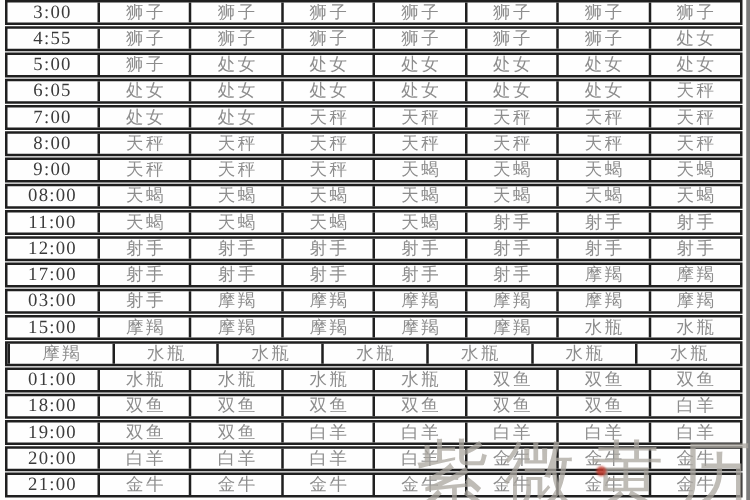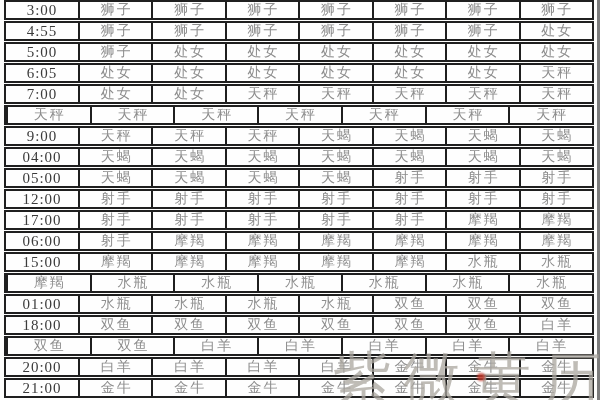--- a/index.html
+++ b/index.html
@@ -89,50 +89,51 @@
         <div class="cell time">7:00</div>
         <div class="cell sign">处女</div>
         <div class="cell sign">处女</div>
         <div class="cell sign">天秤</div>
         <div class="cell sign">天秤</div>
         <div class="cell sign">天秤</div>
         <div class="cell sign">天秤</div>
         <div class="cell sign">天秤</div>
       </div>
       <div class="row">
+        <div class="cell time">8:00</div>
         <div class="cell sign">天秤</div>
         <div class="cell sign">天秤</div>
         <div class="cell sign">天秤</div>
         <div class="cell sign">天秤</div>
         <div class="cell sign">天秤</div>
         <div class="cell sign">天秤</div>
         <div class="cell sign">天秤</div>
       </div>
       <div class="row">
         <div class="cell time">9:00</div>
         <div class="cell sign">天秤</div>
         <div class="cell sign">天秤</div>
         <div class="cell sign">天秤</div>
         <div class="cell sign">天蝎</div>
         <div class="cell sign">天蝎</div>
         <div class="cell sign">天蝎</div>
         <div class="cell sign">天蝎</div>
       </div>
       <div class="row">
-        <div class="cell time">04:00</div>
-        <div class="cell sign">天蝎</div>
-        <div class="cell sign">天蝎</div>
-        <div class="cell sign">天蝎</div>
-        <div class="cell sign">天蝎</div>
-        <div class="cell sign">天蝎</div>
-        <div class="cell sign">天蝎</div>
-        <div class="cell sign">天蝎</div>
-      </div>
-      <div class="row">
-        <div class="cell time">05:00</div>
+        <div class="cell time">08:00</div>
+        <div class="cell sign">天蝎</div>
+        <div class="cell sign">天蝎</div>
+        <div class="cell sign">天蝎</div>
+        <div class="cell sign">天蝎</div>
+        <div class="cell sign">天蝎</div>
+        <div class="cell sign">天蝎</div>
+        <div class="cell sign">天蝎</div>
+      </div>
+      <div class="row">
+        <div class="cell time">11:00</div>
         <div class="cell sign">天蝎</div>
         <div class="cell sign">天蝎</div>
         <div class="cell sign">天蝎</div>
         <div class="cell sign">天蝎</div>
         <div class="cell sign">射手</div>
         <div class="cell sign">射手</div>
         <div class="cell sign">射手</div>
       </div>
       <div class="row">
         <div class="cell time">12:00</div>
@@ -148,21 +149,21 @@
         <div class="cell time">17:00</div>
         <div class="cell sign">射手</div>
         <div class="cell sign">射手</div>
         <div class="cell sign">射手</div>
         <div class="cell sign">射手</div>
         <div class="cell sign">射手</div>
         <div class="cell sign">摩羯</div>
         <div class="cell sign">摩羯</div>
       </div>
       <div class="row">
-        <div class="cell time">06:00</div>
+        <div class="cell time">03:00</div>
         <div class="cell sign">射手</div>
         <div class="cell sign">摩羯</div>
         <div class="cell sign">摩羯</div>
         <div class="cell sign">摩羯</div>
         <div class="cell sign">摩羯</div>
         <div class="cell sign">摩羯</div>
         <div class="cell sign">摩羯</div>
       </div>
       <div class="row">
         <div class="cell time">15:00</div>
@@ -197,20 +198,21 @@
         <div class="cell time">18:00</div>
         <div class="cell sign">双鱼</div>
         <div class="cell sign">双鱼</div>
         <div class="cell sign">双鱼</div>
         <div class="cell sign">双鱼</div>
         <div class="cell sign">双鱼</div>
         <div class="cell sign">双鱼</div>
         <div class="cell sign">白羊</div>
       </div>
       <div class="row">
+        <div class="cell time">19:00</div>
         <div class="cell sign">双鱼</div>
         <div class="cell sign">双鱼</div>
         <div class="cell sign">白羊</div>
         <div class="cell sign">白羊</div>
         <div class="cell sign">白羊</div>
         <div class="cell sign">白羊</div>
         <div class="cell sign">白羊</div>
       </div>
       <div class="row">
         <div class="cell time">20:00</div>

